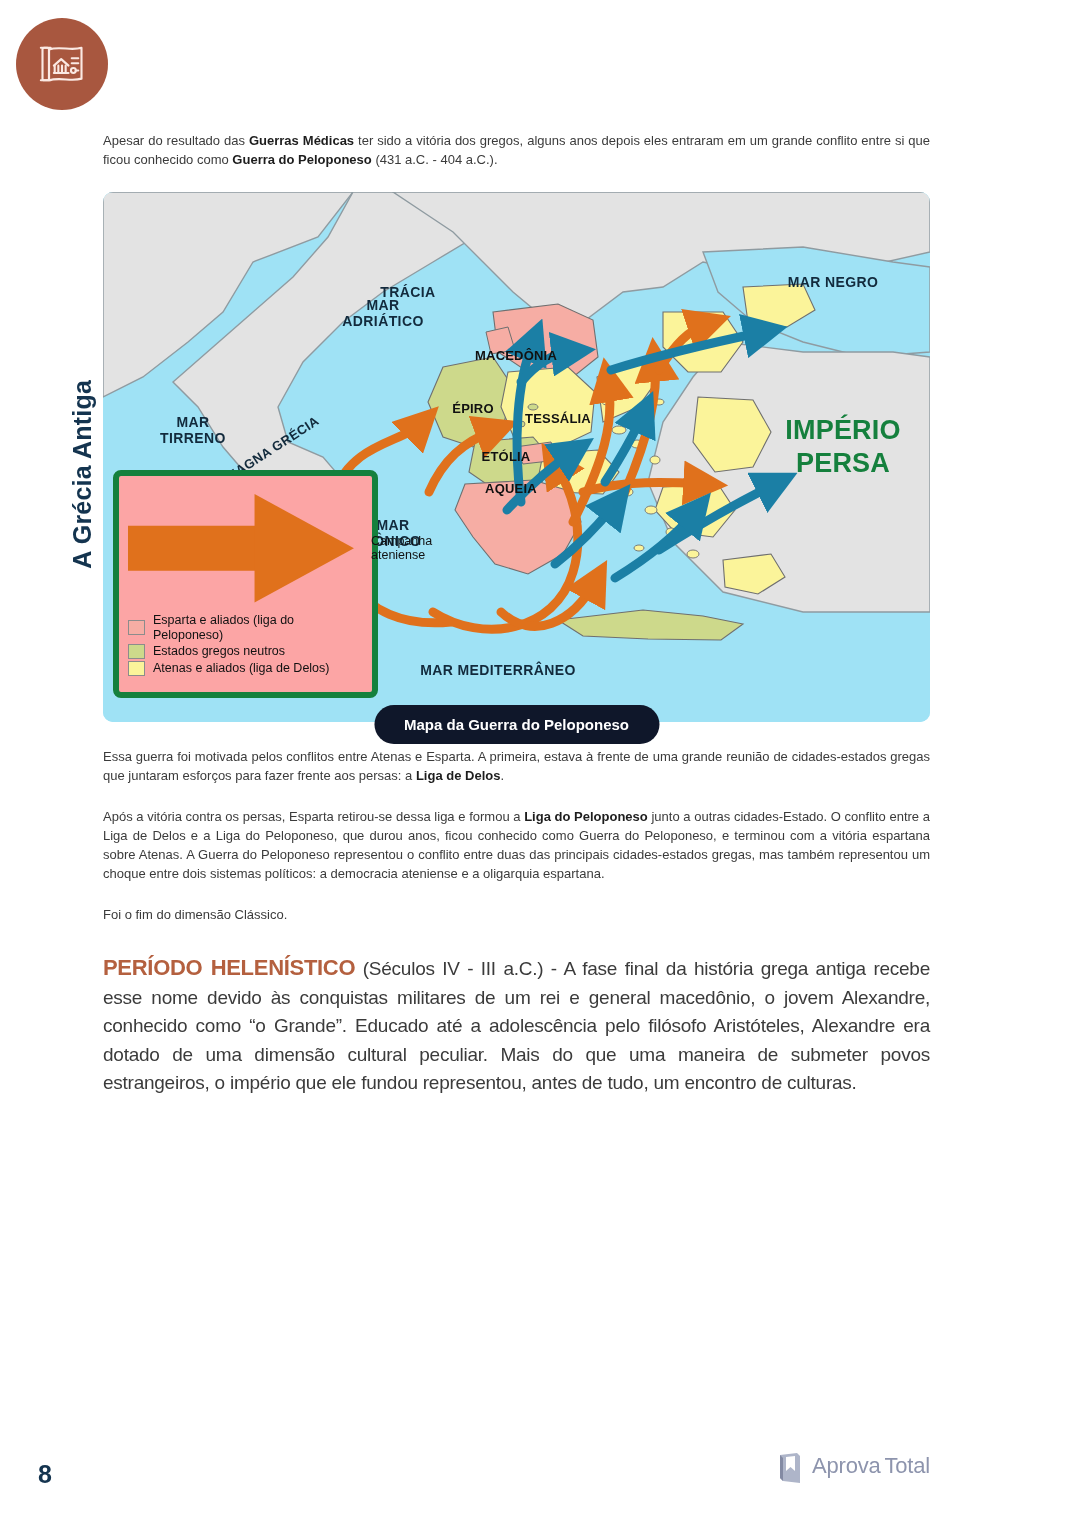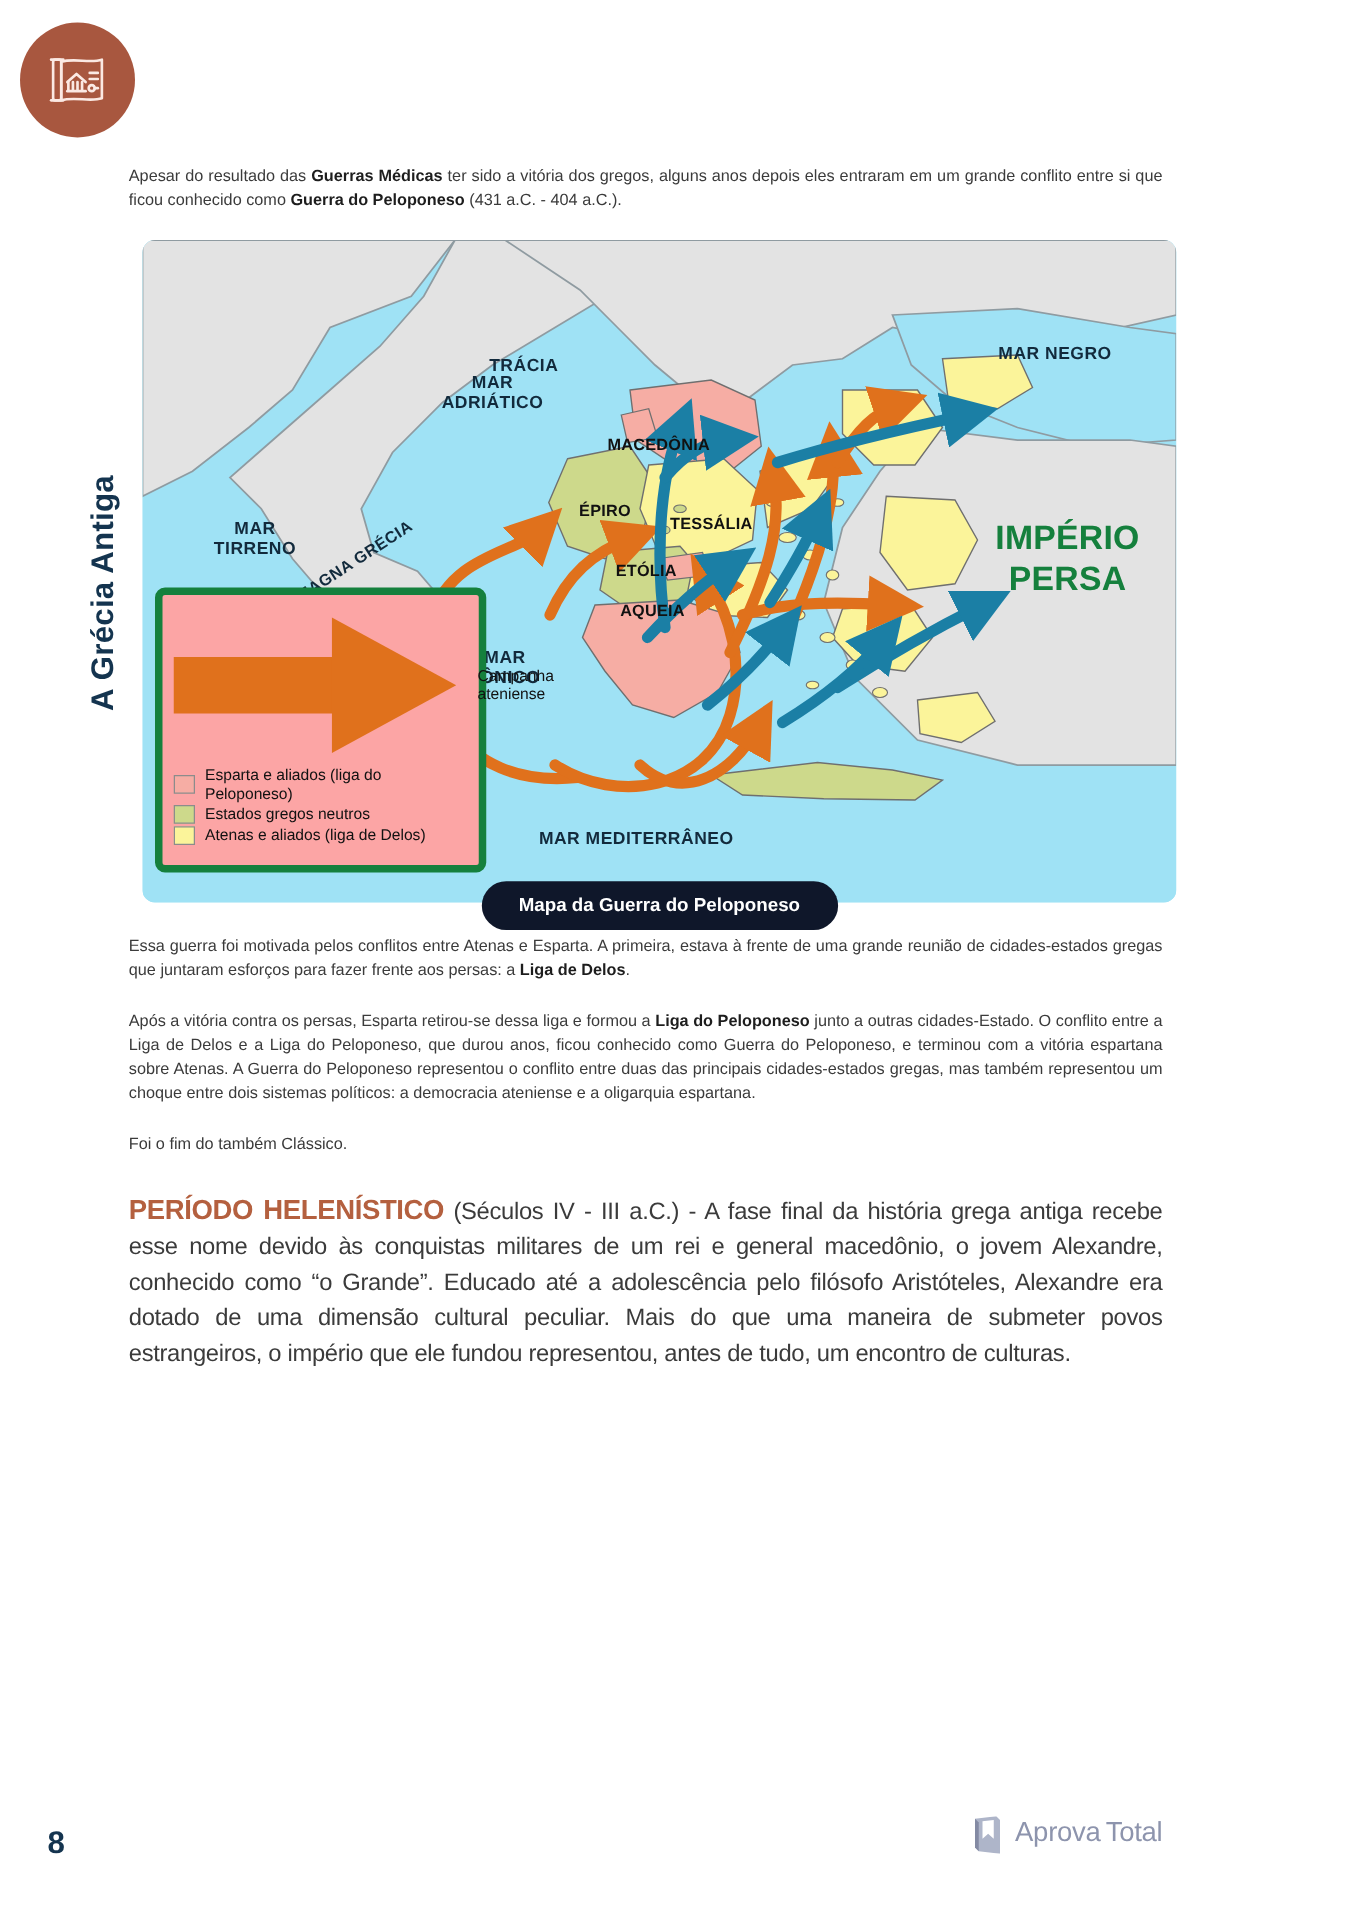--- a/index.html
+++ b/index.html
@@ -69,21 +69,21 @@
   p.dense {
     font-size: 19px;
     line-height: 1.5;
     letter-spacing: -.25px;
   }
 
   
   .map-wrap {
     position: relative;
     width: 827px; height: 530px;
-    margin: 0 0 26px 11px;
+    margin: 0 0 26px 0;
   }
   .map {
     position: absolute; inset: 0;
     border-radius: 10px;
     overflow: hidden;
     background: #9fe2f5;
   }
   .map svg { display: block; width: 100%; height: 100%; }
 
   .map-label {
@@ -335,21 +335,21 @@
     </div>
 
     <div class="map-caption">Mapa da Guerra do Peloponeso</div>
   </div>
 
   <p class="body"><span>Essa guerra foi motivada pelos conflitos entre Atenas e Esparta. A primeira, estava à frente de uma grande reunião de cidades-estados gregas que juntaram esforços para fazer frente aos persas: a </span><b>Liga de Delos</b><span>.</span></p>
 
   <p class="body"><span>Após a vitória contra os persas, Esparta retirou-se dessa liga e formou a </span><b>Liga do Peloponeso</b><span> junto a outras cidades-Estado. O conflito entre a Liga de Delos e a Liga do Peloponeso, que durou anos, ficou conhecido como Guerra do Peloponeso, e terminou com a vitória espartana sobre Atenas. A Guerra do Peloponeso representou o conflito entre duas das principais cidades-estados gregas, mas também representou um choque entre dois sistemas políticos: a democracia ateniense e a oligarquia espartana.</span></p>
 
 
-  <p class="body">Foi o fim do também Clássico.</p>
+  <p class="body">Foi o fim do dimensão Clássico.</p>
 
   <p class="body dense" style="margin-top:26px;"><span class="hel-head">PERÍODO HELENÍSTICO</span><span> (Séculos IV - III a.C.) - A fase final da história grega antiga recebe esse nome devido às conquistas militares de um rei e general macedônio, o jovem Alexandre, conhecido como “o Grande”. Educado até a adolescência pelo filósofo Aristóteles, Alexandre era dotado de uma dimensão cultural peculiar. Mais do que uma maneira de submeter povos estrangeiros, o império que ele fundou representou, antes de tudo, um encontro de culturas.</span></p>
 </div>
 
 <div class="page-num">8</div>
 
 <div class="brand">
   <span>
     <svg viewBox="0 0 26 30" fill="#9aa1b8">
       <path d="M3 2 L20 0 L23 3 L23 30 L6 28 L3 25 Z" fill="#aeb5c9"></path>

